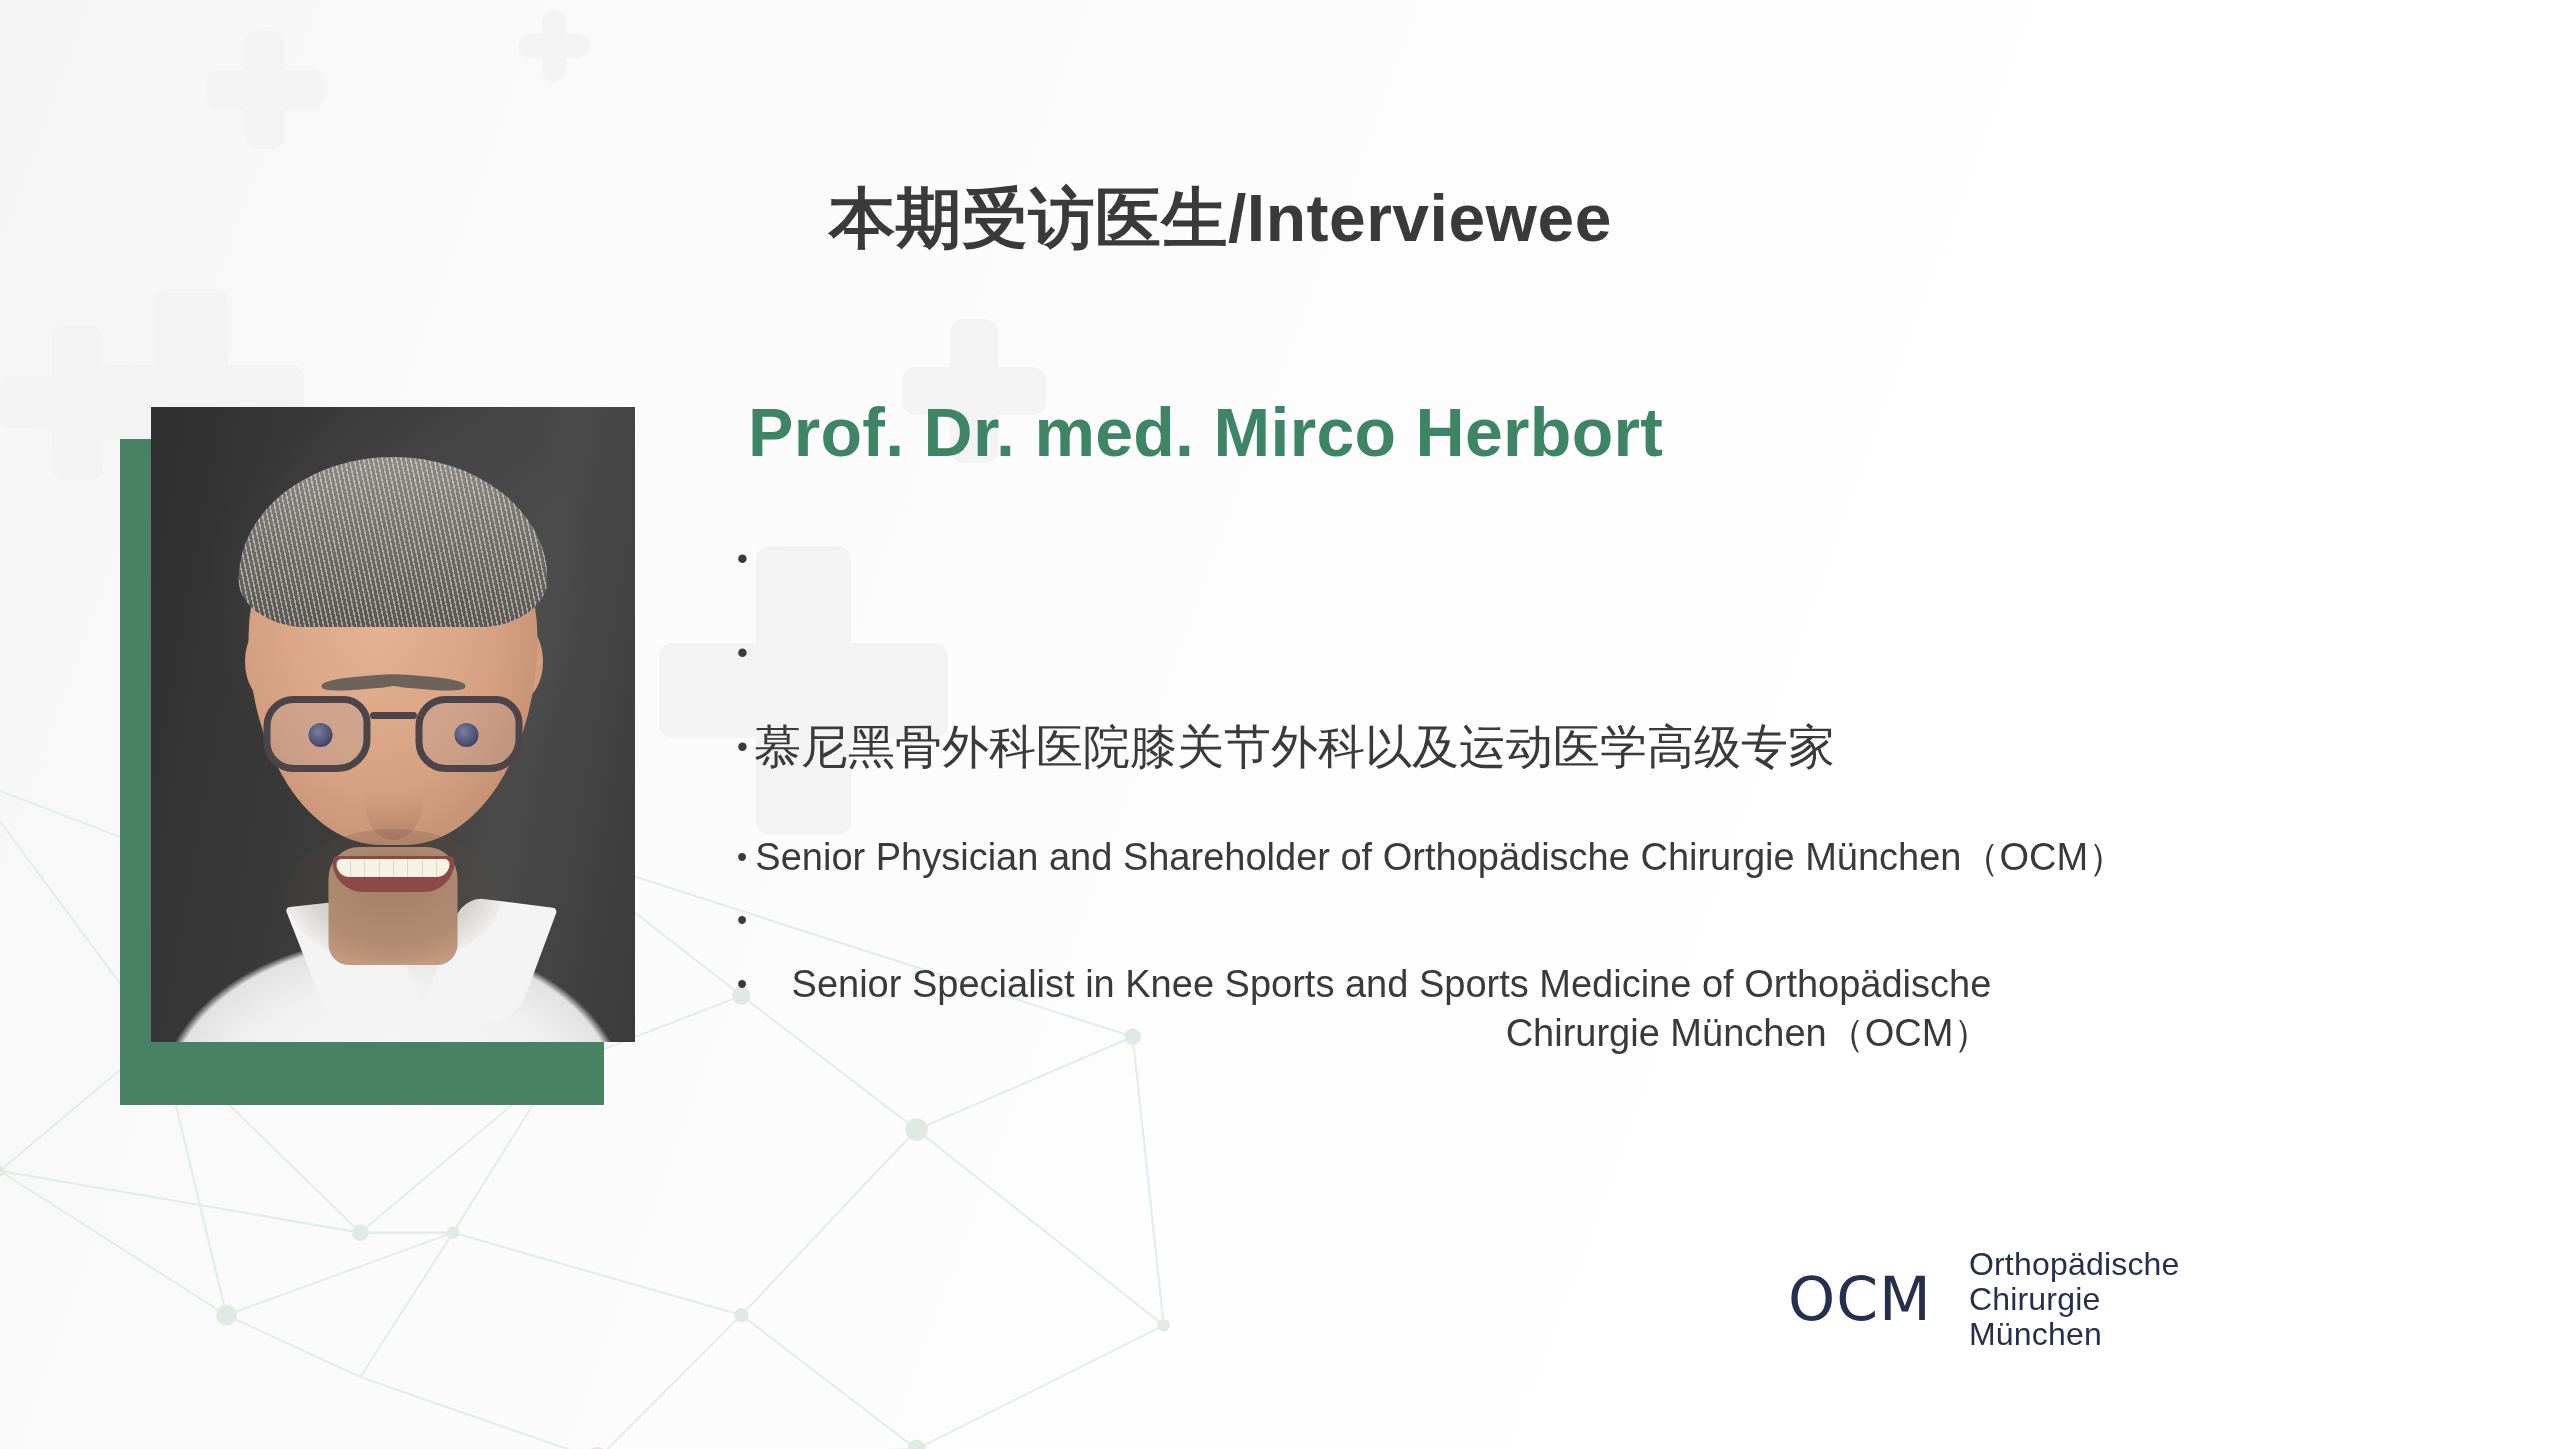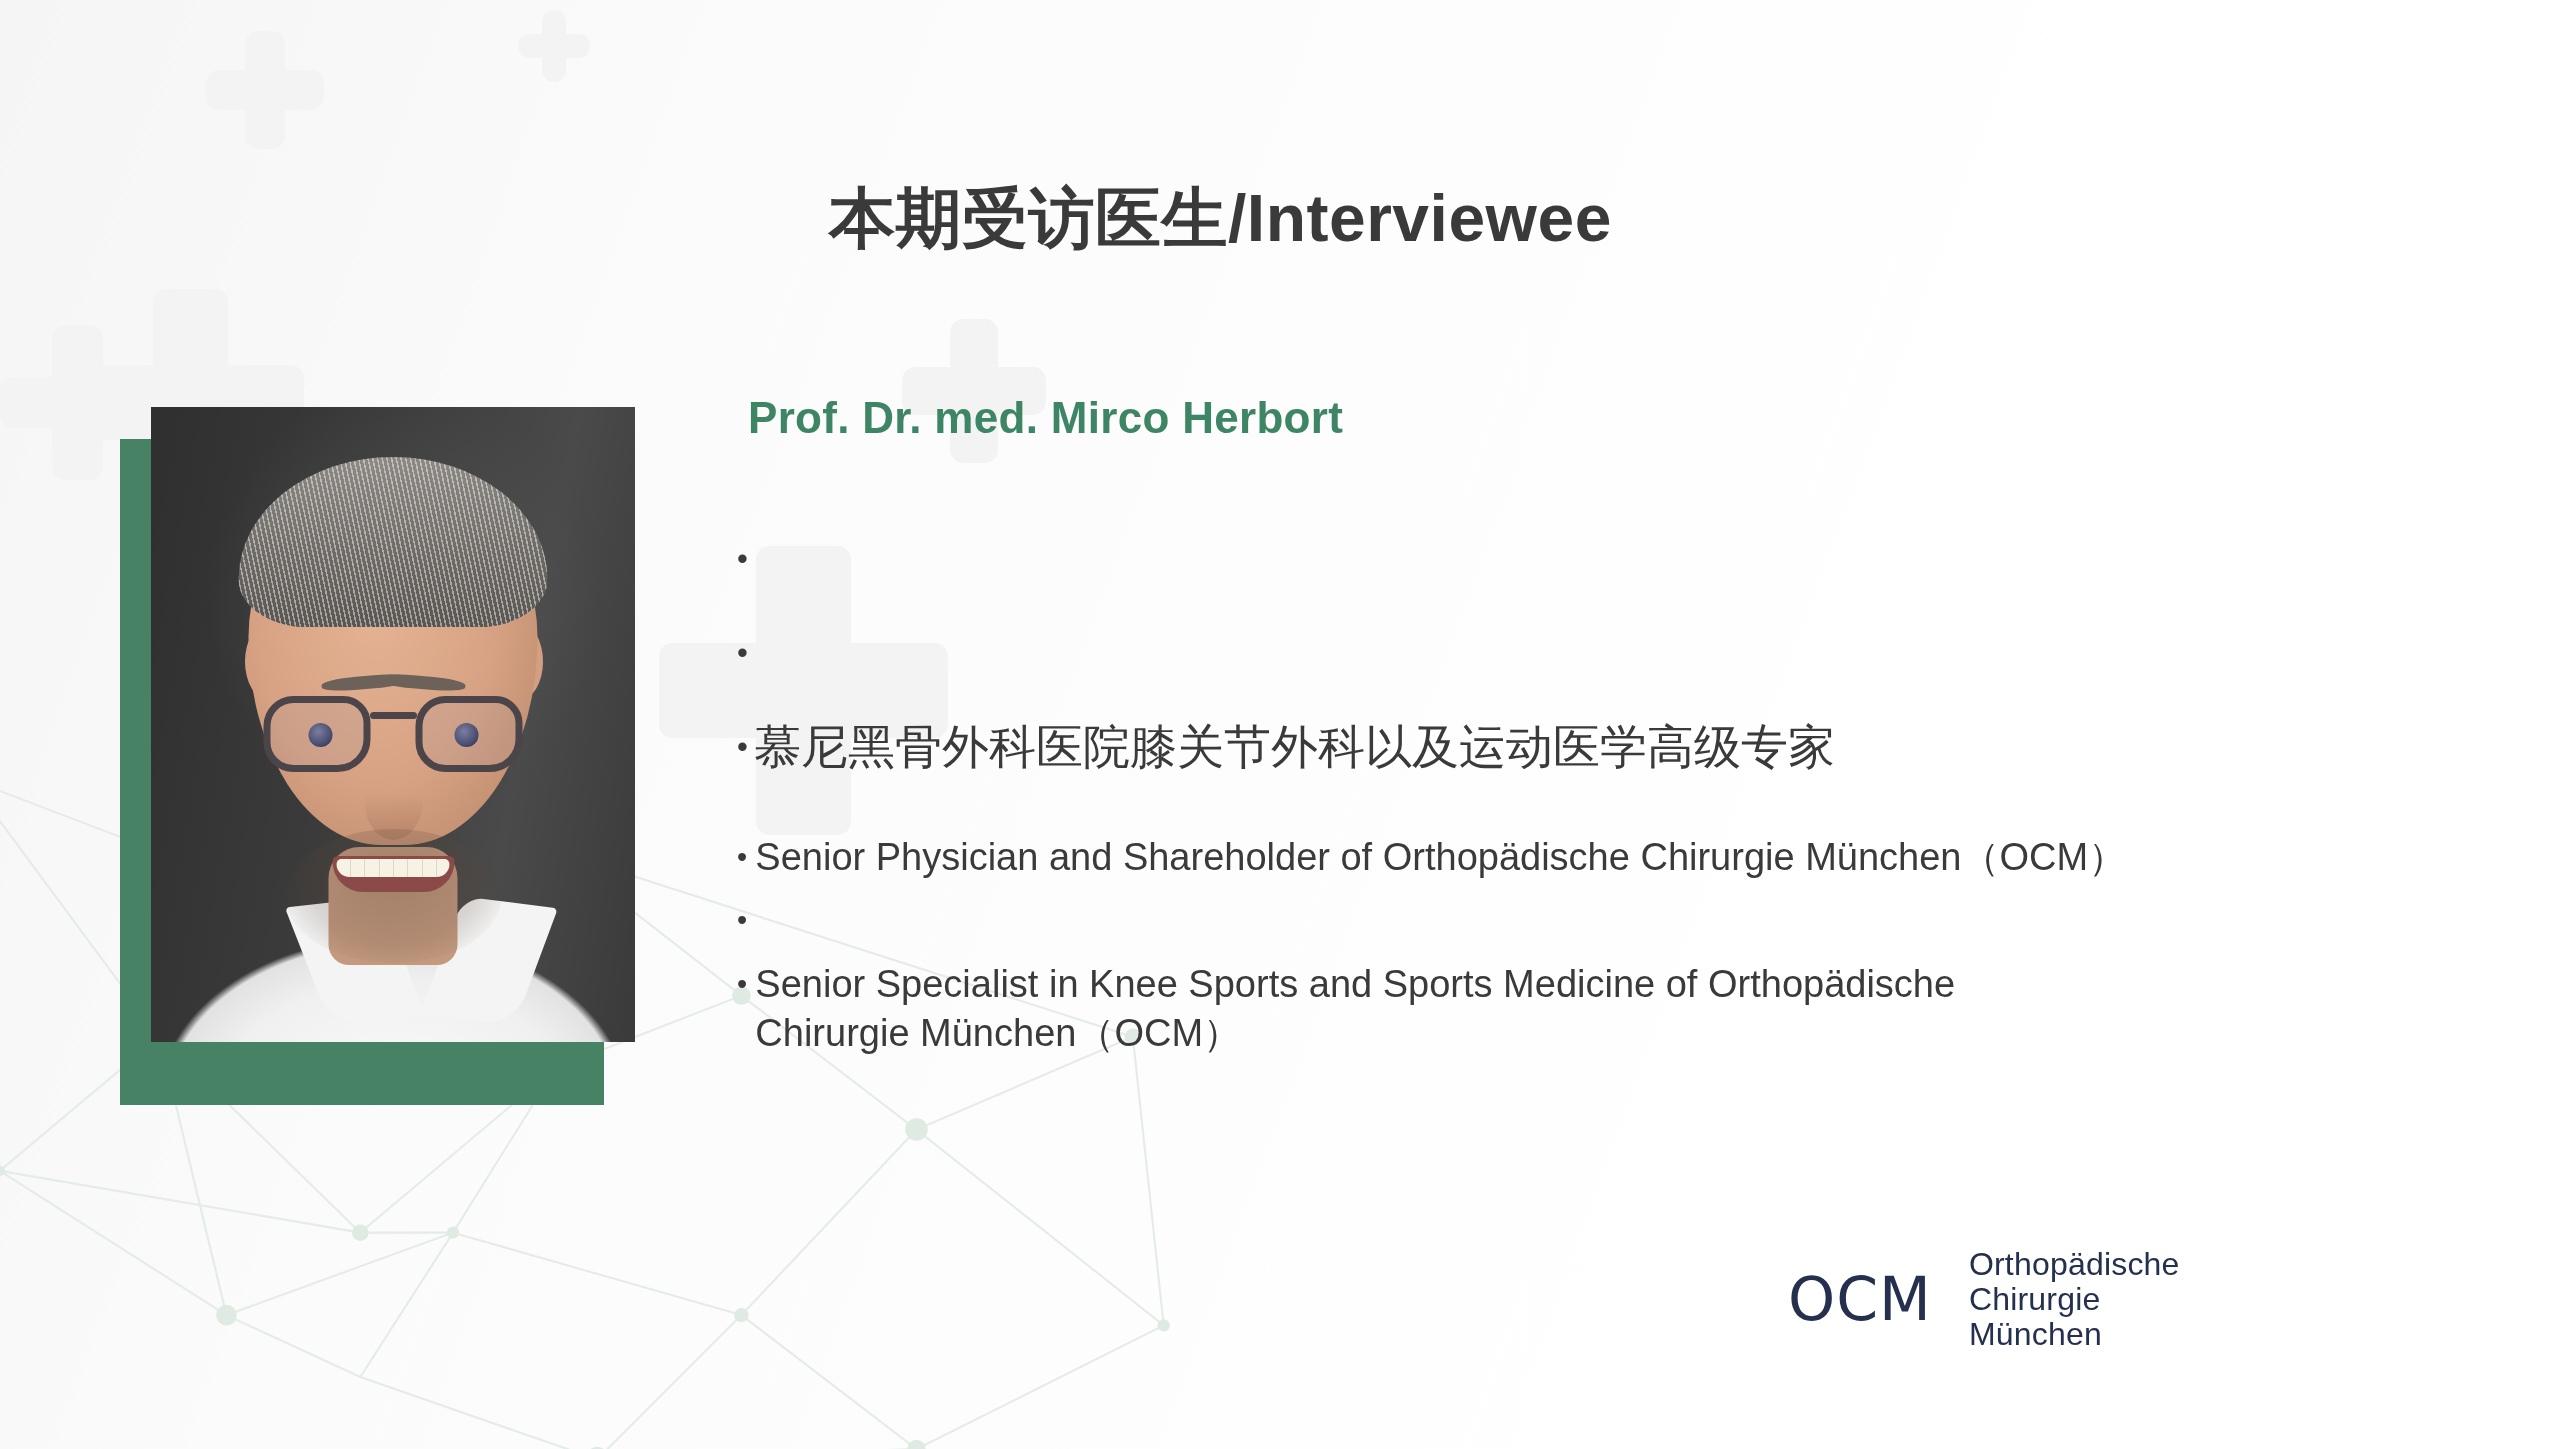--- a/index.html
+++ b/index.html
@@ -248,21 +248,21 @@
     letter-spacing: 0.5px;
     white-space: nowrap;
   }
   #title .cn { font-weight: bold; }
   #title .en { font-weight: bold; }
 
   #doctor-name {
     position: absolute;
     left: 748px;
     top: 393px;
-    font-size: 44px;
+    font-size: 68px;
     font-weight: bold;
     color: #3d8564;
     letter-spacing: 0.3px;
     white-space: nowrap;
   }
 
   #bullets-cn {
     position: absolute;
     left: 737px;
     top: 527px;
@@ -302,20 +302,21 @@
   }
   .en-item .dot {
     flex: 0 0 auto;
     font-size: 29px;
     line-height: 49px;
     margin-right: 8.2px;
     color: #3a3a3a;
   }
   .en-item .txt {
     max-width: 1551px;
+    text-align: right;
   }
   .en-item.wrap .txt { max-width: 1236px; }
 
   
   #ocm-logo {
     position: absolute;
     left: 1788px;
     top: 1247px;
     display: flex;
     align-items: center;

